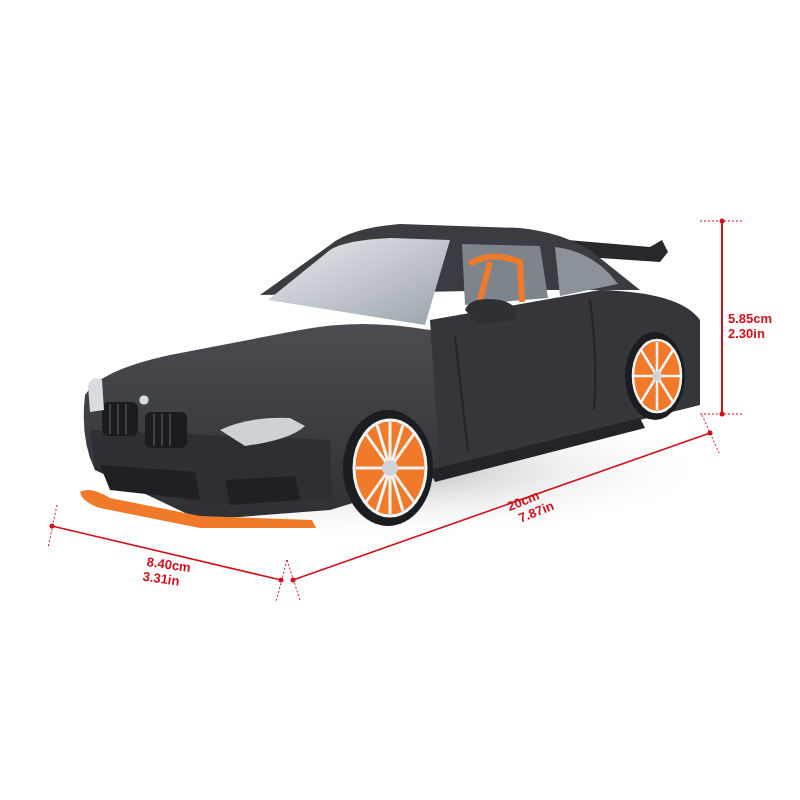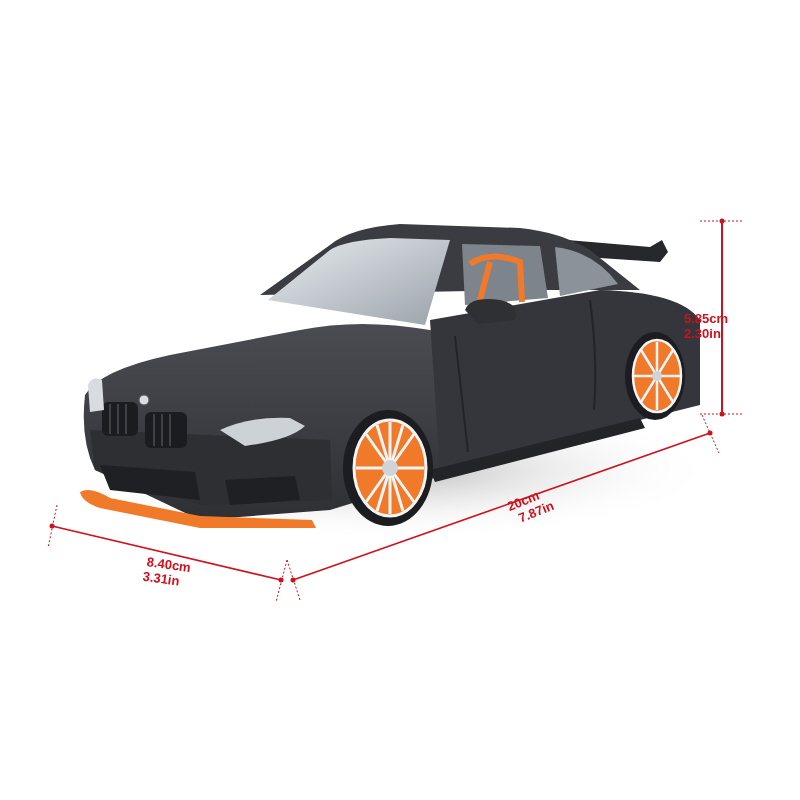--- a/index.html
+++ b/index.html
@@ -1,20 +1,20 @@
 <!DOCTYPE html>
 <html><head>
   <meta charset="utf-8">
   <style>
     html, body { margin: 0; padding: 0; background: #ffffff; }
     body { width: 800px; height: 800px; position: relative; overflow: hidden; font-family: "Liberation Sans", sans-serif; }
     #stage { position: absolute; left: 0; top: 0; width: 800px; height: 800px; }
     .dim-label { position: absolute; color: #d0101c; font-weight: bold; font-size: 13px; line-height: 15px; font-family: "Liberation Sans", sans-serif; white-space: nowrap; }
     .dim-label span { display: block; }
-    #height-label { left: 684px; top: 311px; }
+    #height-label { left: 728px; top: 311px; }
     #length-label { left: 505px; top: 500px; transform: rotate(-22deg); transform-origin: 0 0; }
     #length-label span:nth-child(2) { margin-left: 6px; }
     #width-label { left: 148px; top: 554px; transform: rotate(8deg); transform-origin: 0 0; }
     #width-label span:nth-child(2) { margin-left: -2px; }
   </style>
 </head>
 <body>
 
 <div id="stage">
   <svg width="800" height="800" viewBox="0 0 800 800" xmlns="http://www.w3.org/2000/svg">

